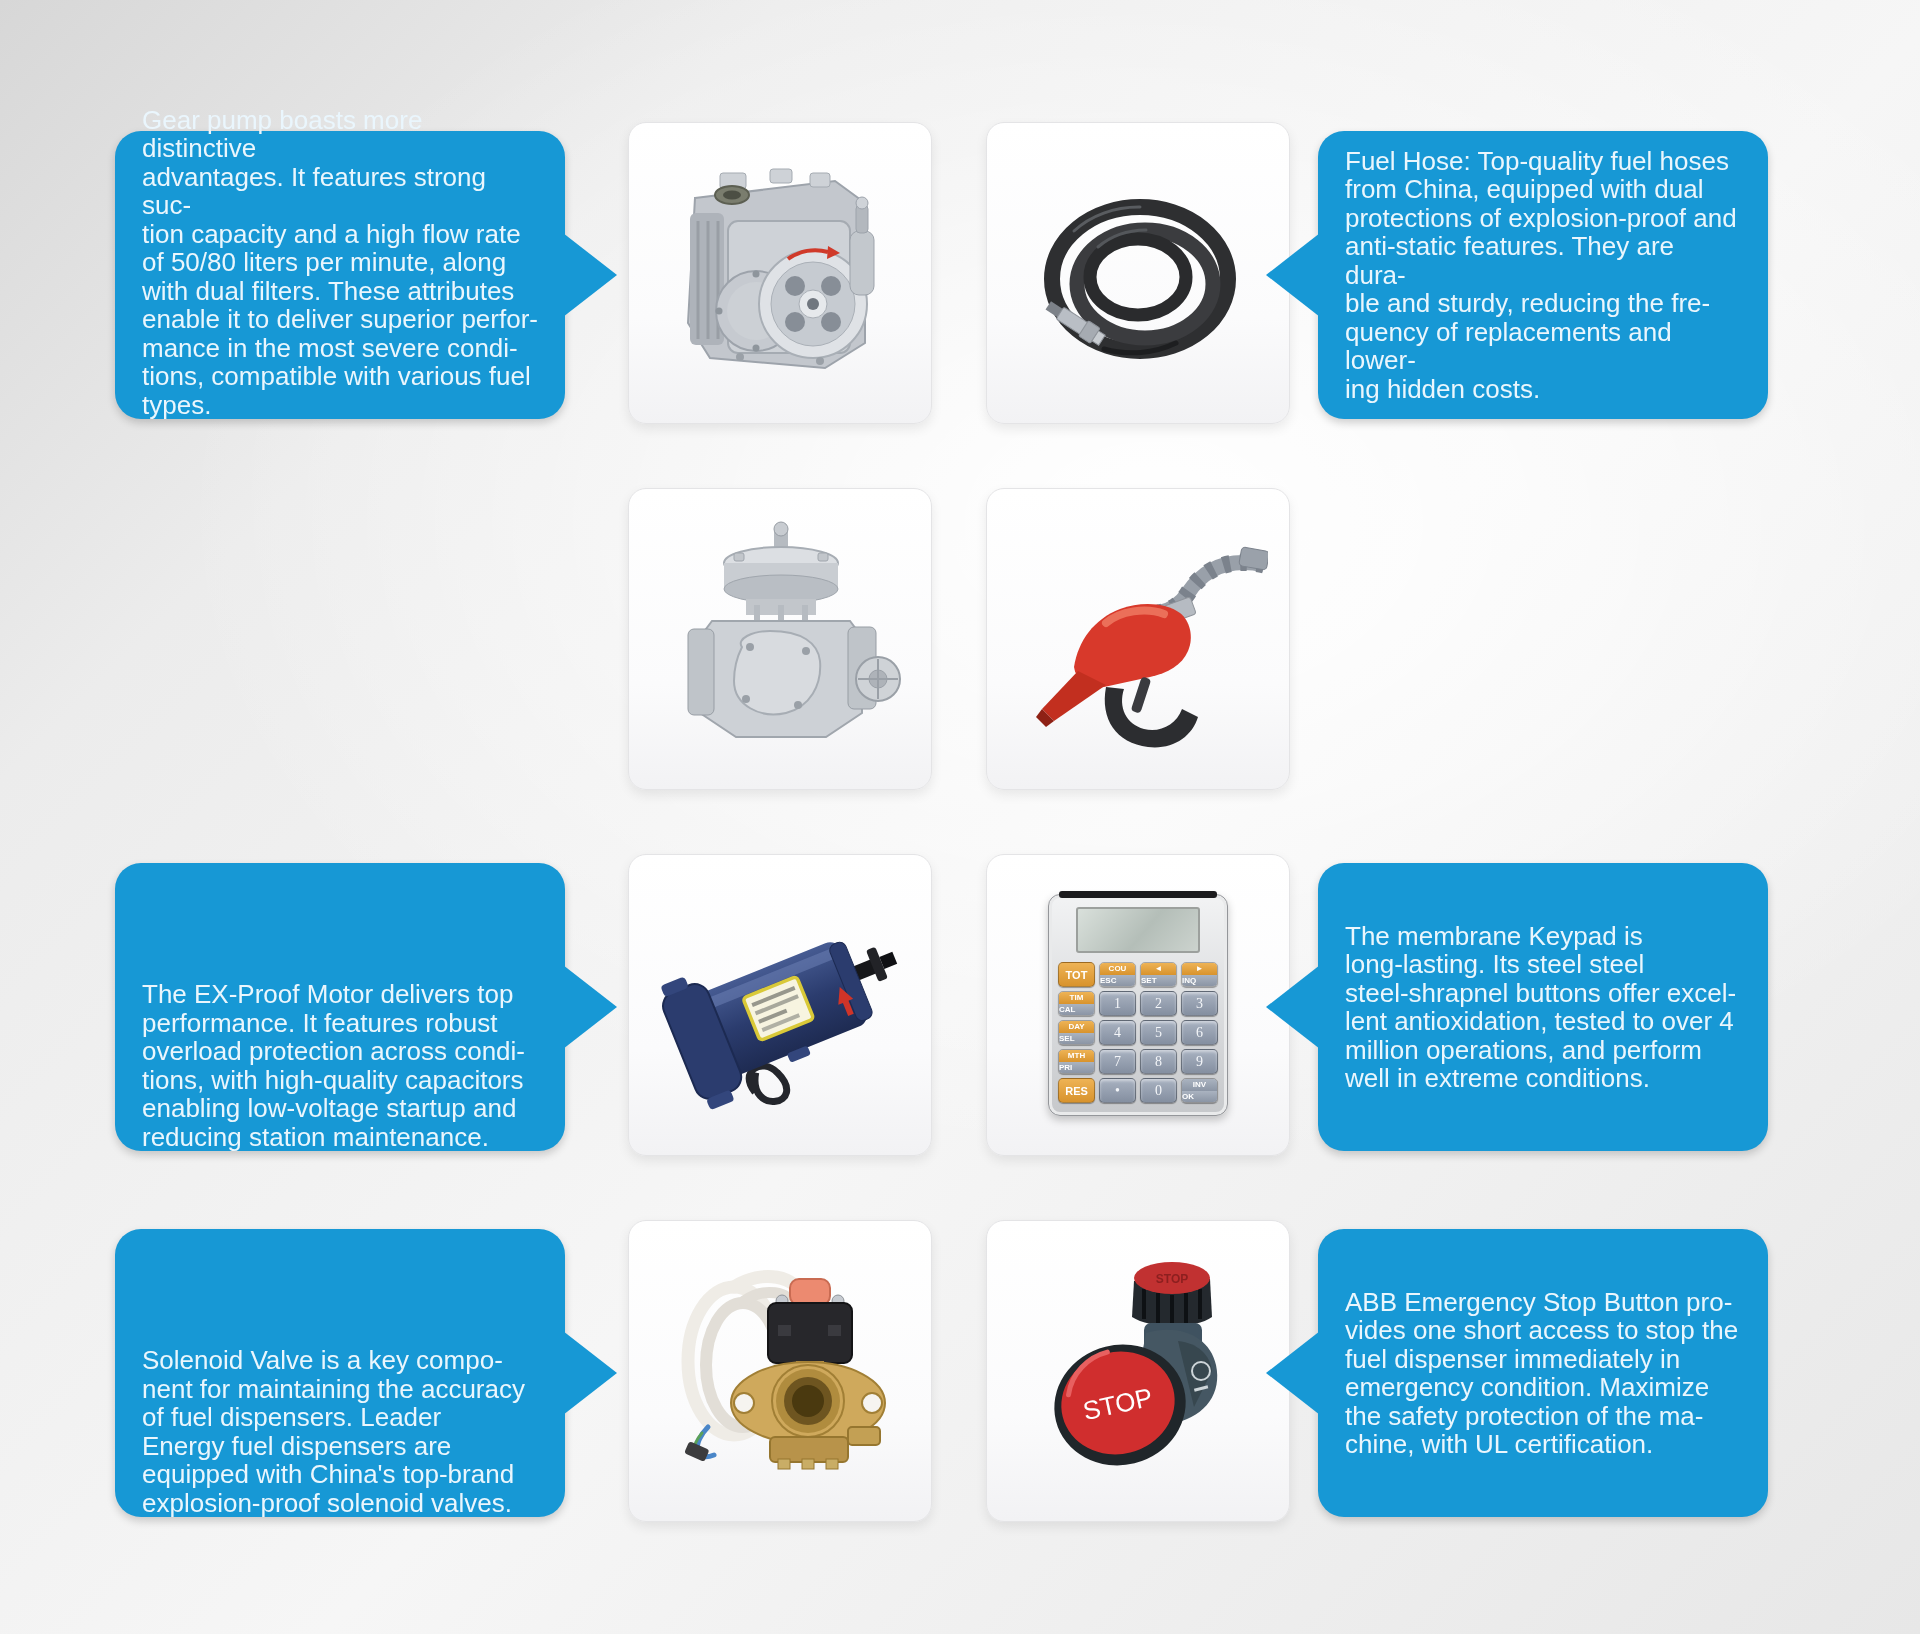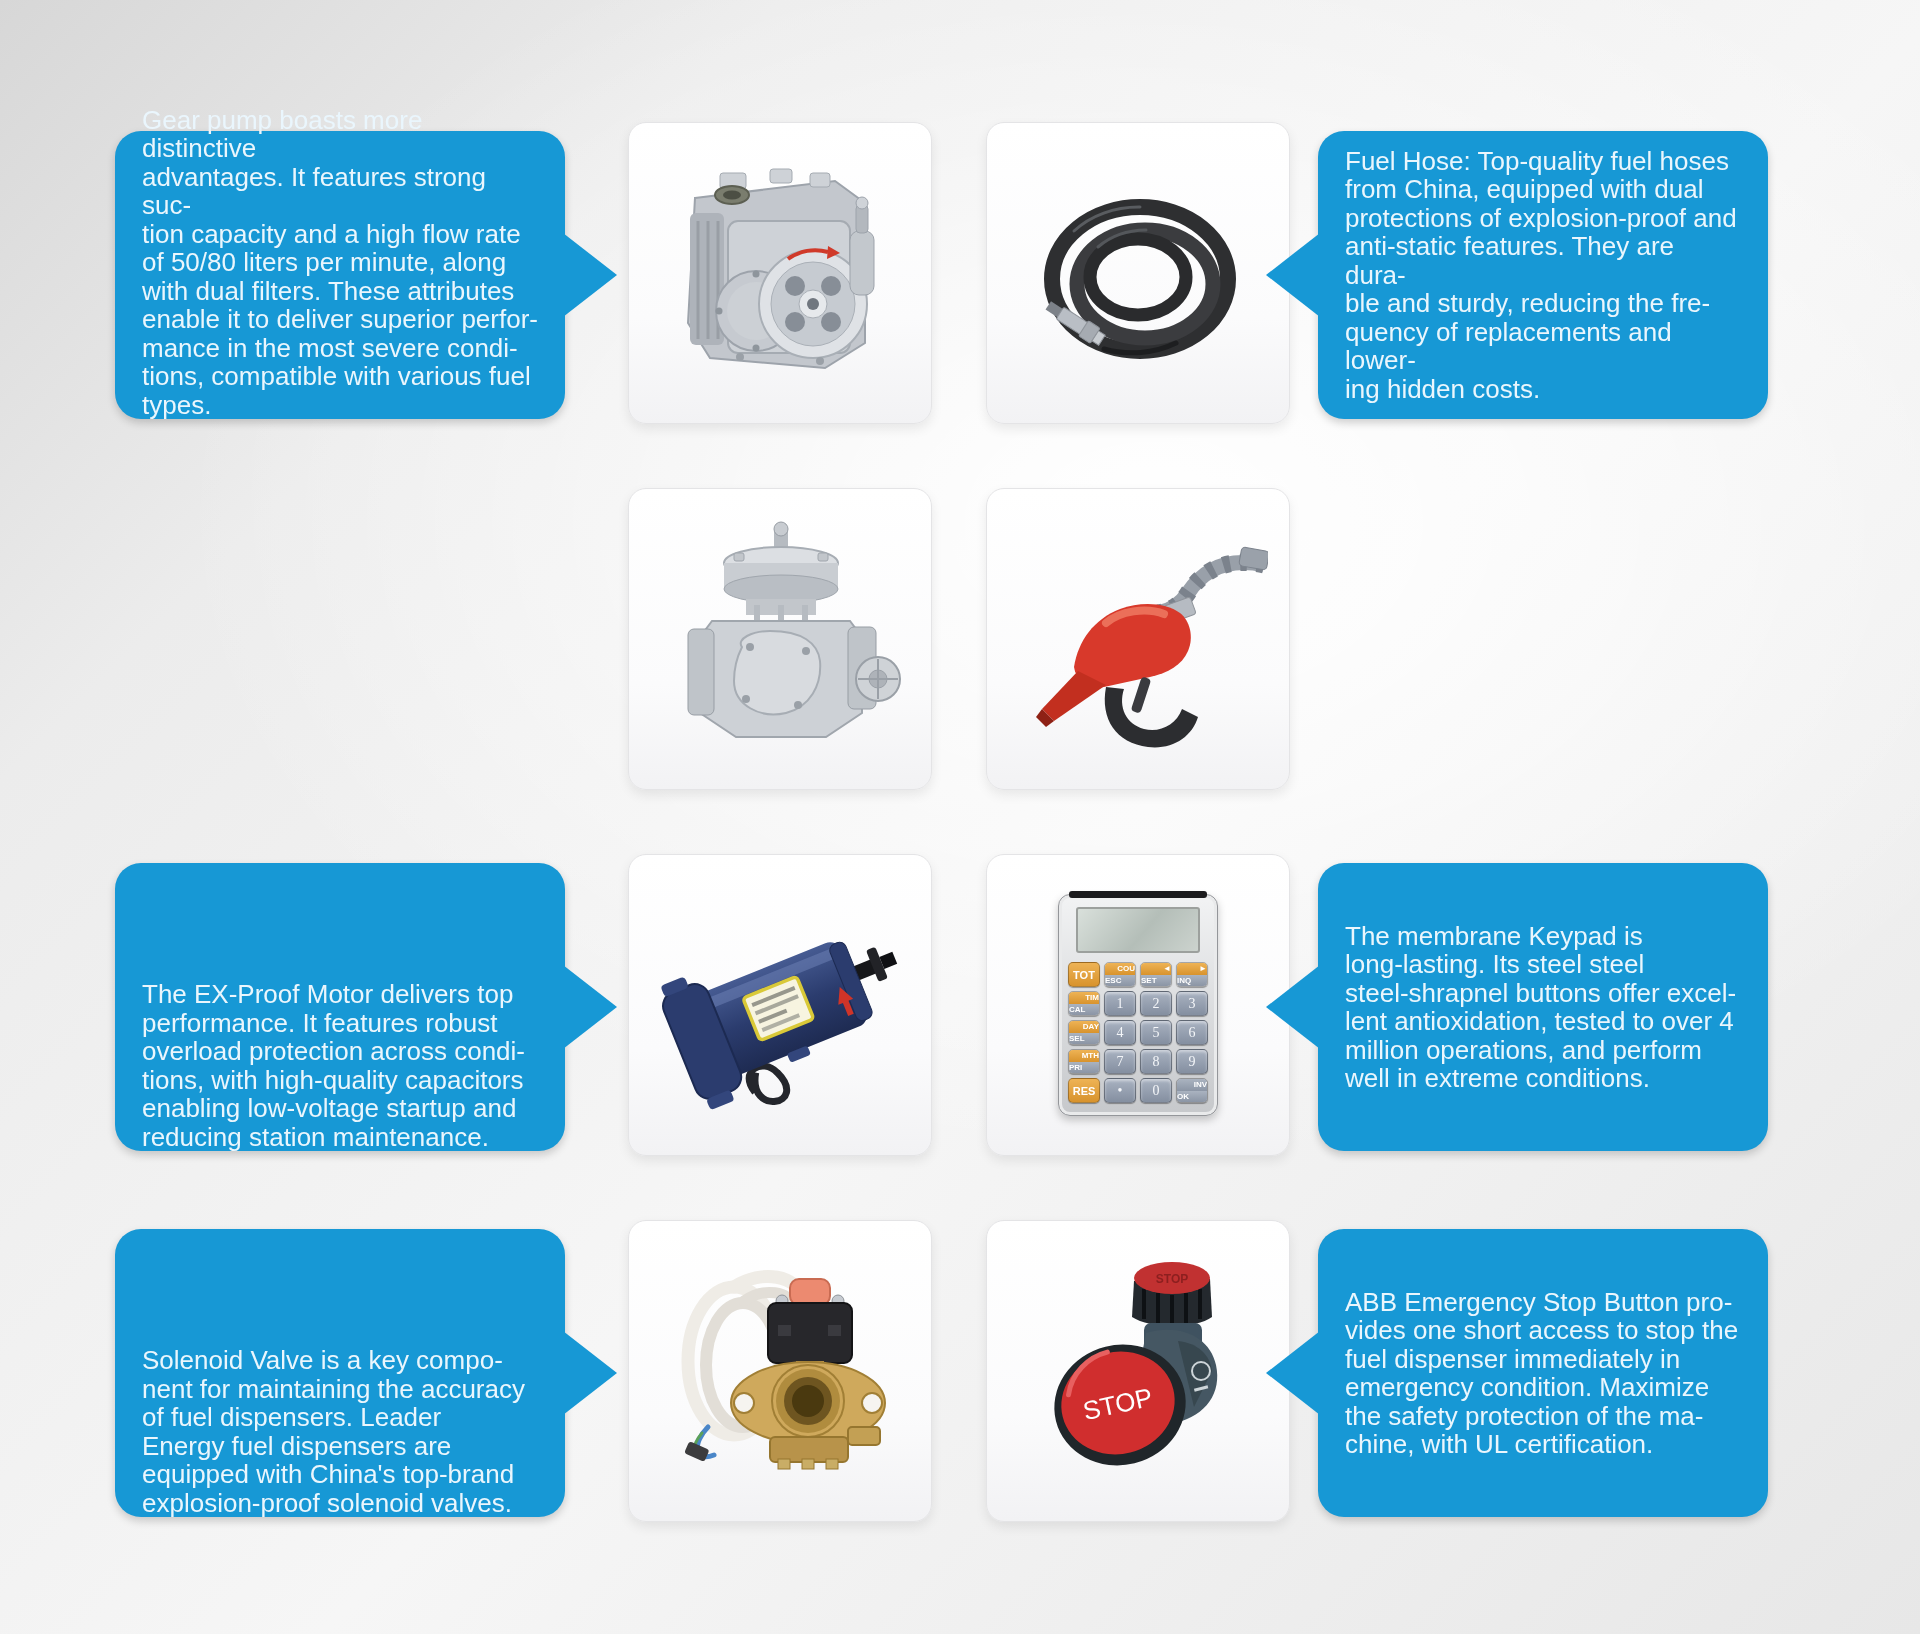--- a/index.html
+++ b/index.html
@@ -40,21 +40,21 @@
     position:absolute; top:0; width:302px; height:300px;
     background:linear-gradient(180deg,#ffffff 0%,#fbfbfc 65%,#f2f2f4 100%);
     border:1px solid #e4e4e6; border-radius:18px;
     box-shadow:0 5px 12px rgba(0,0,0,.08);
     display:flex; align-items:center; justify-content:center;
   }
   .card.a{left:628px;} .card.b{left:986px;}
 
   
   .keypad{
-    width:160px; height:222px; position:relative; box-sizing:border-box;
+    width:180px; height:222px; position:relative; box-sizing:border-box;
     background:linear-gradient(180deg,#f2f3f4,#c6c8cb);
     border:1px solid #94969a; border-radius:12px;
     box-shadow:inset 0 0 0 3px #e9eaeb, 0 4px 8px rgba(0,0,0,.22);
     padding:10px 9px 8px;
   }
   .keypad::before{
     content:""; position:absolute; top:-4px; left:10px; right:10px; height:7px;
     background:#1c1c1e; border-radius:3px;
   }
   .lcd{
@@ -74,21 +74,21 @@
   }
   .key.num{
     background:linear-gradient(180deg,#a9b2c1,#848fa0);
     box-shadow:inset 0 2px 3px rgba(255,255,255,.45), 0 1px 1px rgba(0,0,0,.35);
     color:#f4f6f9; font-family:"Liberation Serif", serif; font-size:14px;
     display:flex; align-items:center; justify-content:center;
   }
   .key.dual{display:flex; flex-direction:column;}
   .key.dual .t{
     flex:1; background:linear-gradient(180deg,#eeb355,#d8932d);
-    color:#fff; font-size:8px; font-weight:bold; text-align:right; line-height:11px;
+    color:#fff; font-size:8px; font-weight:bold; text-align:center; line-height:11px;
   }
   .key.dual .b{
     flex:1; background:linear-gradient(180deg,#aab3c0,#8b95a5);
     color:#fff; font-size:8px; font-weight:bold; text-align:left; line-height:11px;
   }
   .key.dual.gray .t{background:linear-gradient(180deg,#aab3c0,#8b95a5);}
 </style>
 </head>
 <body>
 

